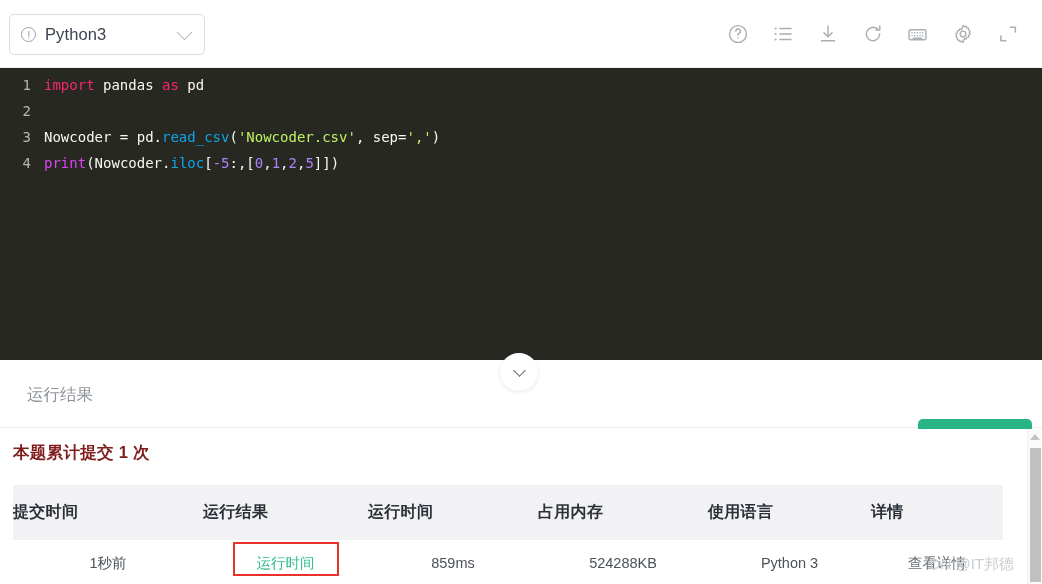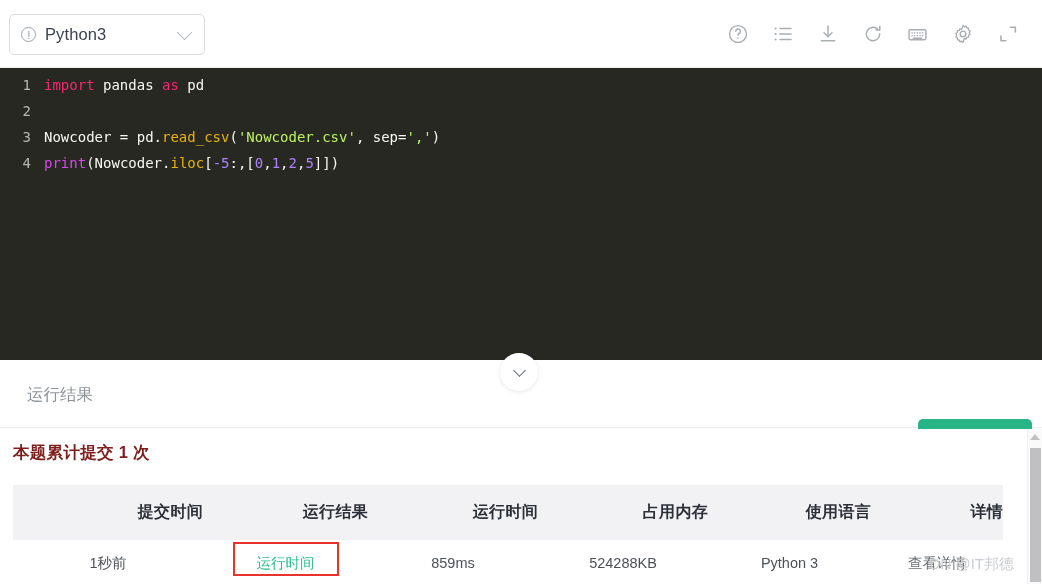--- a/index.html
+++ b/index.html
@@ -113,21 +113,21 @@
   .cl { display: block; height: 26px; }
   .lno {
     display: inline-block;
     width: 44px;
     text-align: right;
     color: #b6b8b0;
     padding-right: 13px;
     user-select: none;
   }
   .k   { color: #f92672; }  
-  .fn  { color: #eab308; }  
+  .fn  { color: #0ea5e9; }  
   .bi  { color: #d946ef; }  
   .st  { color: #bef264; }  
   .nu  { color: #ae81ff; }  
   .pl  { color: #f8f8f2; }  
   .op  { color: #f8f8f2; }
 
   
   .collapse-btn {
     position: absolute;
     left: 500px; top: 353px;
@@ -217,21 +217,21 @@
     left: 13px; top: 56px;
     width: 990px;
     border-collapse: collapse;
     table-layout: fixed;
   }
   table.subs thead tr { background: #f2f2f4; height: 55px; }
   table.subs th {
     font-size: 16px;
     font-weight: bold;
     color: #2b3038;
-    text-align: right;
+    text-align: left;
     letter-spacing: .3px;
   }
   table.subs tbody tr { height: 46px; }
   table.subs td {
     font-size: 14.5px;
     color: #4c5258;
     text-align: center;
   }
   td.res { position: relative; }
   .res-text { color: #2ebd8e; font-size: 14.5px; }

